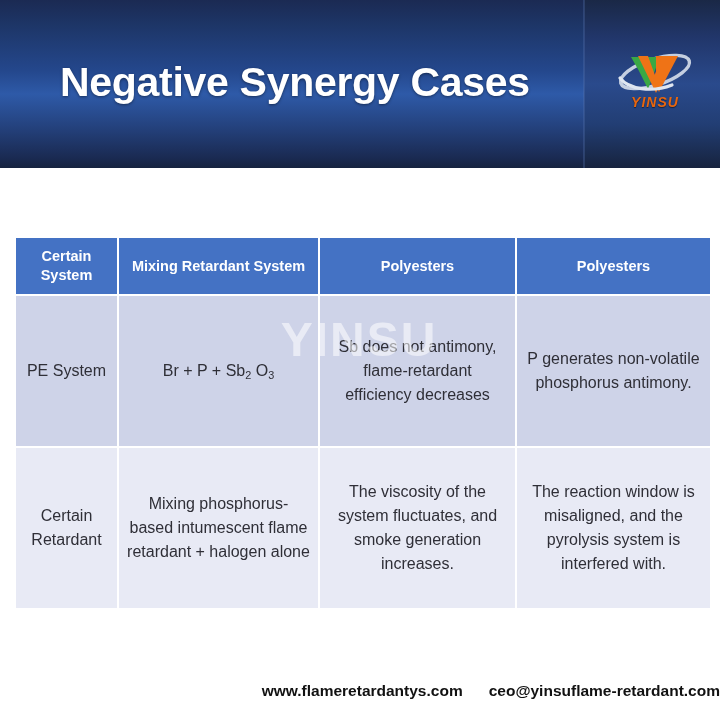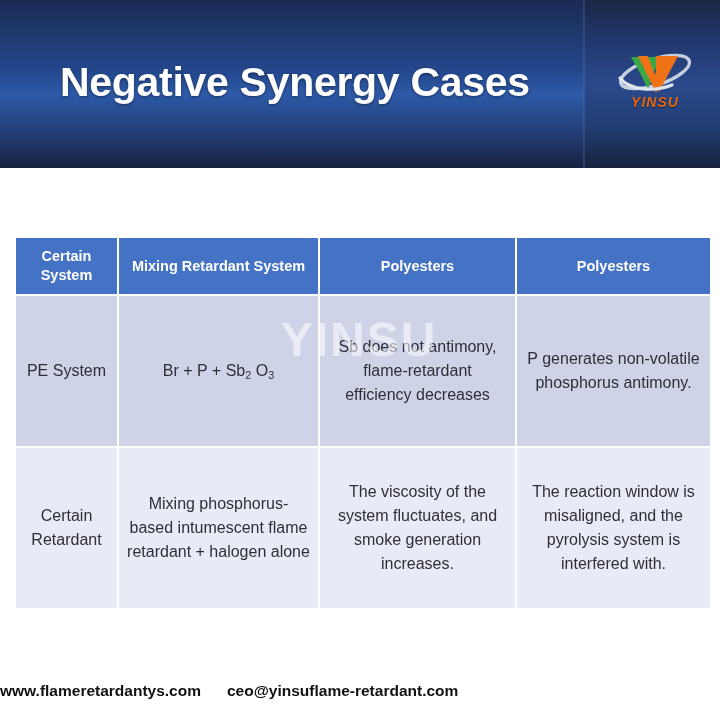--- a/index.html
+++ b/index.html
@@ -151,21 +151,21 @@
 
   .cell-sm { font-size: 15px; }
   sub { font-size: 0.68em; vertical-align: baseline; position: relative; top: 3px; }
 
   
   .footer {
     position: absolute;
     left: 0;
     top: 682px;
     width: 720px;
-    text-align: left;
+    text-align: right;
     font-size: 15.5px;
     font-weight: bold;
     color: #111111;
     white-space: nowrap;
   }
   .footer .site { margin-right: 26px; }
 </style>
 </head>
 <body>
 

